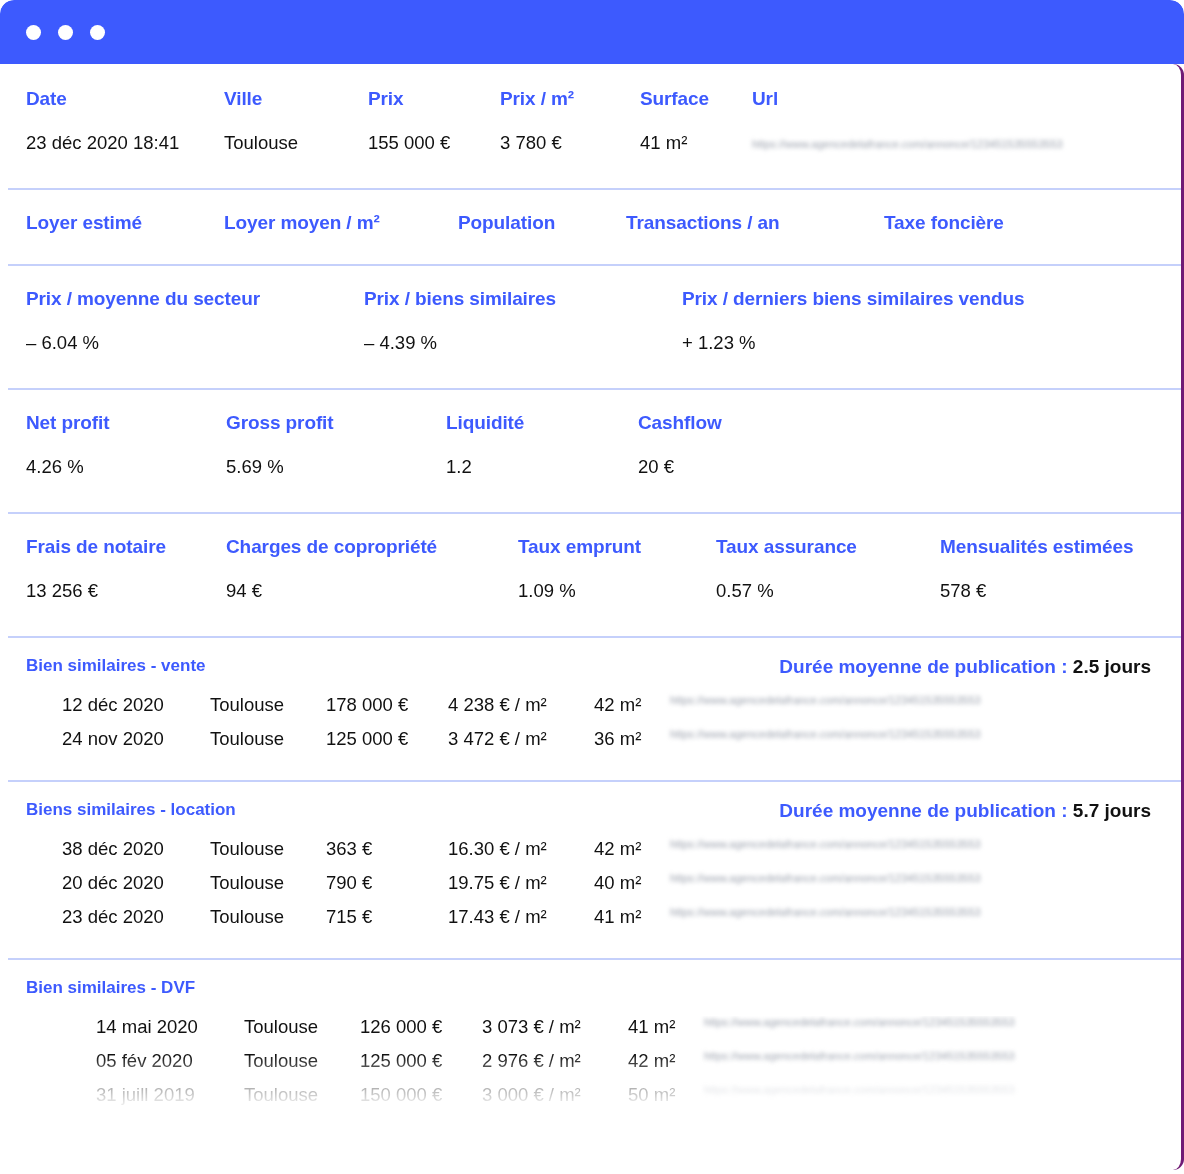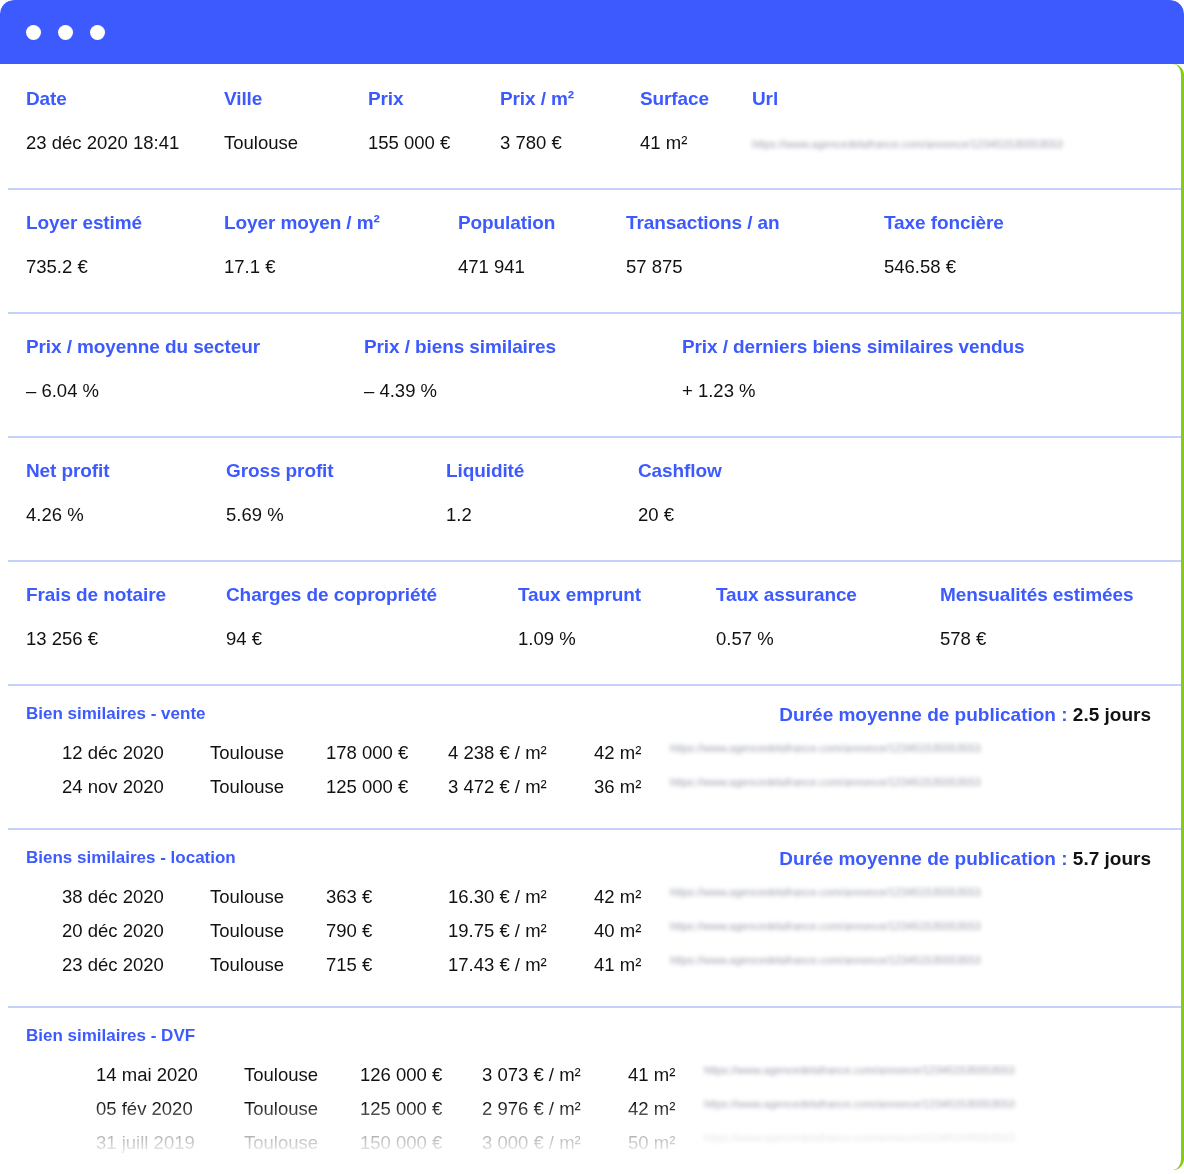--- a/index.html
+++ b/index.html
@@ -40,21 +40,21 @@
     width: 15px;
     height: 15px;
     border-radius: 50%;
     background: #ffffff;
     display: block;
   }
 
   
   .body {
     position: relative;
-    border-right: 3px solid #84cc16;
+    border-right: 3px solid #701a75;
     box-sizing: border-box;
     height: 1106px;
     border-radius: 11px;
   }
 
   .section {
     position: relative;
     padding: 0 0 0 0;
     box-sizing: border-box;
   }
@@ -163,27 +163,20 @@
       </div>
     </div>
 
     <div class="section grid-sec">
       <div class="labels">
         <span class="cell label" style="left:26px">Loyer estimé</span>
         <span class="cell label" style="left:224px">Loyer moyen / m²</span>
         <span class="cell label" style="left:458px">Population</span>
         <span class="cell label" style="left:626px">Transactions / an</span>
         <span class="cell label" style="left:884px">Taxe foncière</span>
-      </div>
-      <div class="values">
-        <span class="cell value" style="left:26px">735.2 €</span>
-        <span class="cell value" style="left:224px">17.1 €</span>
-        <span class="cell value" style="left:458px">471 941</span>
-        <span class="cell value" style="left:626px">57 875</span>
-        <span class="cell value" style="left:884px">546.58 €</span>
       </div>
     </div>
 
     <div class="section grid-sec">
       <div class="labels">
         <span class="cell label" style="left:26px">Prix / moyenne du secteur</span>
         <span class="cell label" style="left:364px">Prix / biens similaires</span>
         <span class="cell label" style="left:682px">Prix / derniers biens similaires vendus</span>
       </div>
       <div class="values">

